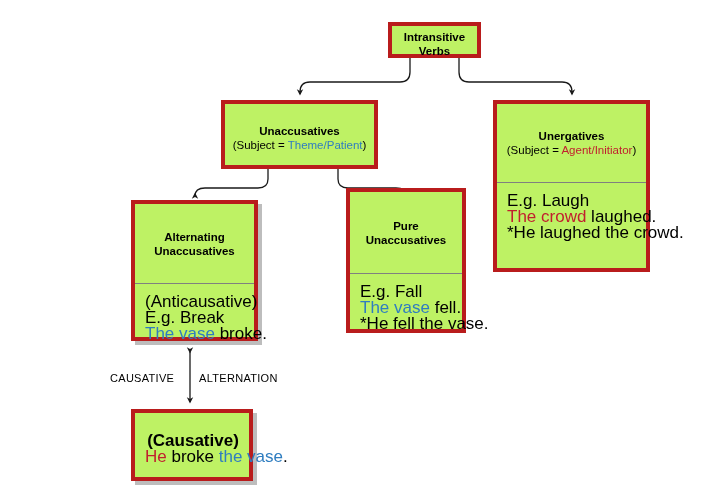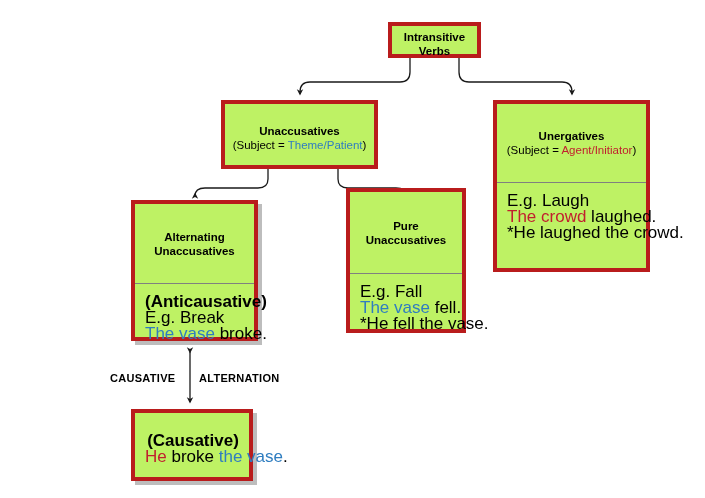--- a/index.html
+++ b/index.html
@@ -59,31 +59,31 @@
     flex: 1 1 auto;
     border-top: 1px solid #808080;
     padding: 10px 8px 6px 10px;
     font-size: 17px;
     line-height: 16px;
     color: #000000;
     text-align: left;
   }
   .node-body.centered-first .bodyline.hdr {
     text-align: center;
-    font-weight: bold;
+    font-weight: normal;
   }
   .bodyline {
     white-space: nowrap;
   }
   .blue { color: #2f7dc0; }
   .red  { color: #c11f2e; }
   .alt-label {
     position: absolute;
     font-size: 11px;
-    font-weight: bold;
+    font-weight: normal;
     letter-spacing: 0.3px;
     color: #000000;
     white-space: nowrap;
   }
   
   #node-intransitive   { left: 388px; top: 22px;  width: 93px;  height: 36px; }
   #node-unaccusatives  { left: 221px; top: 100px; width: 157px; height: 69px; }
   #node-unergatives    { left: 493px; top: 100px; width: 157px; height: 172px; }
   #node-alternating    { left: 131px; top: 200px; width: 127px; height: 141px; }
   #node-pure           { left: 346px; top: 188px; width: 120px; height: 145px; }

